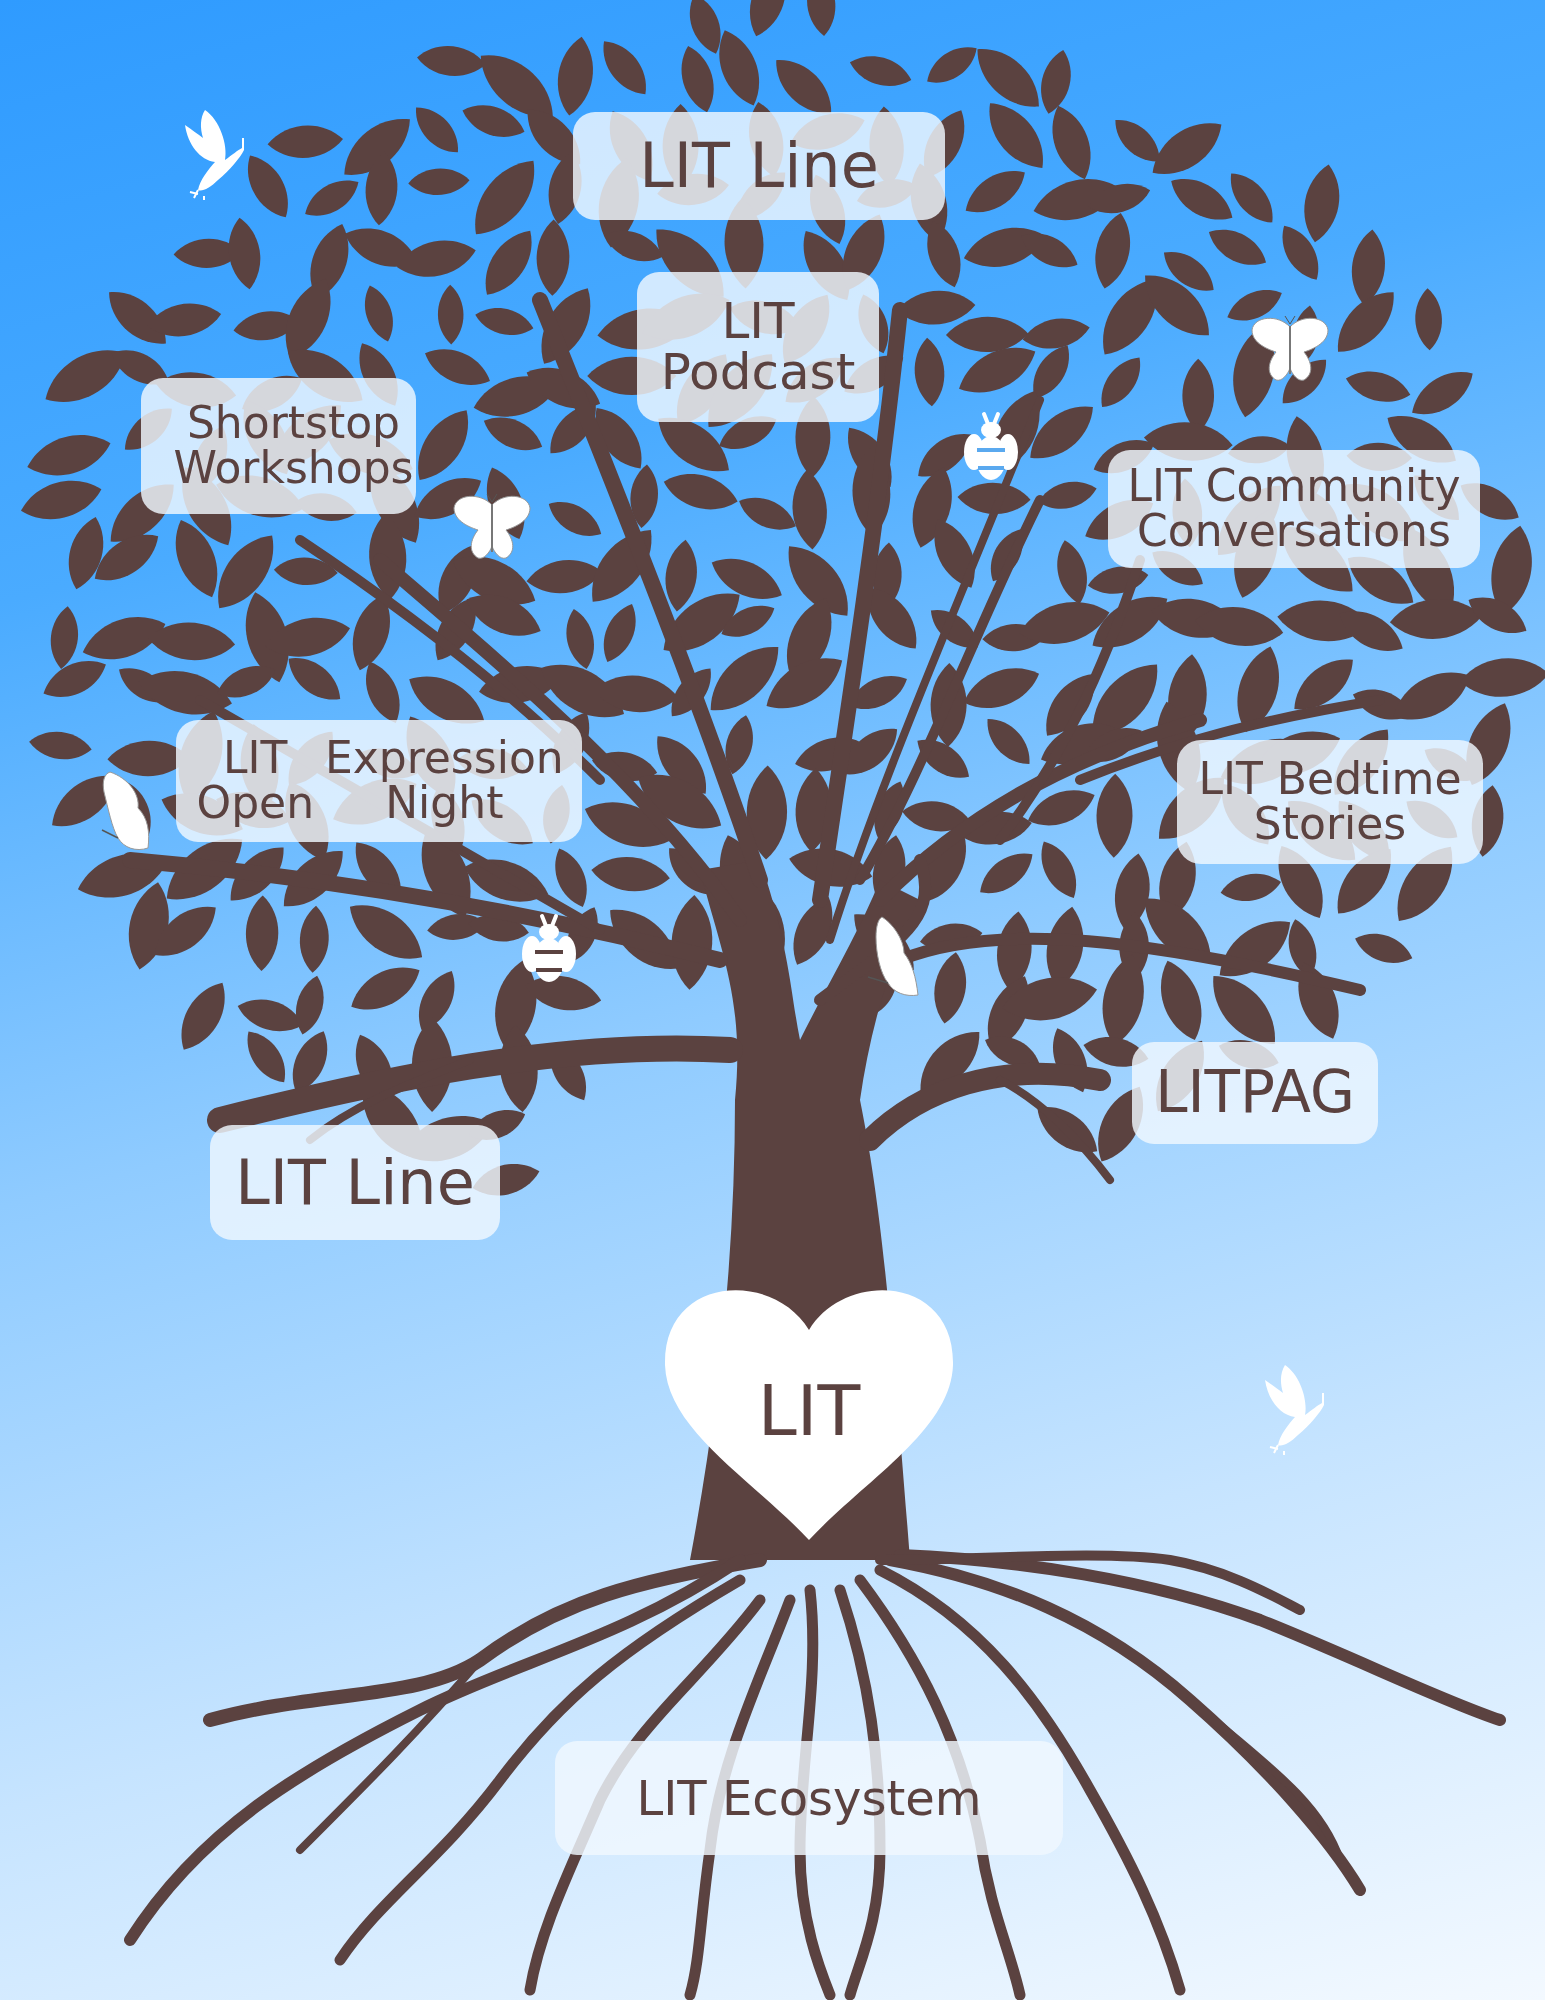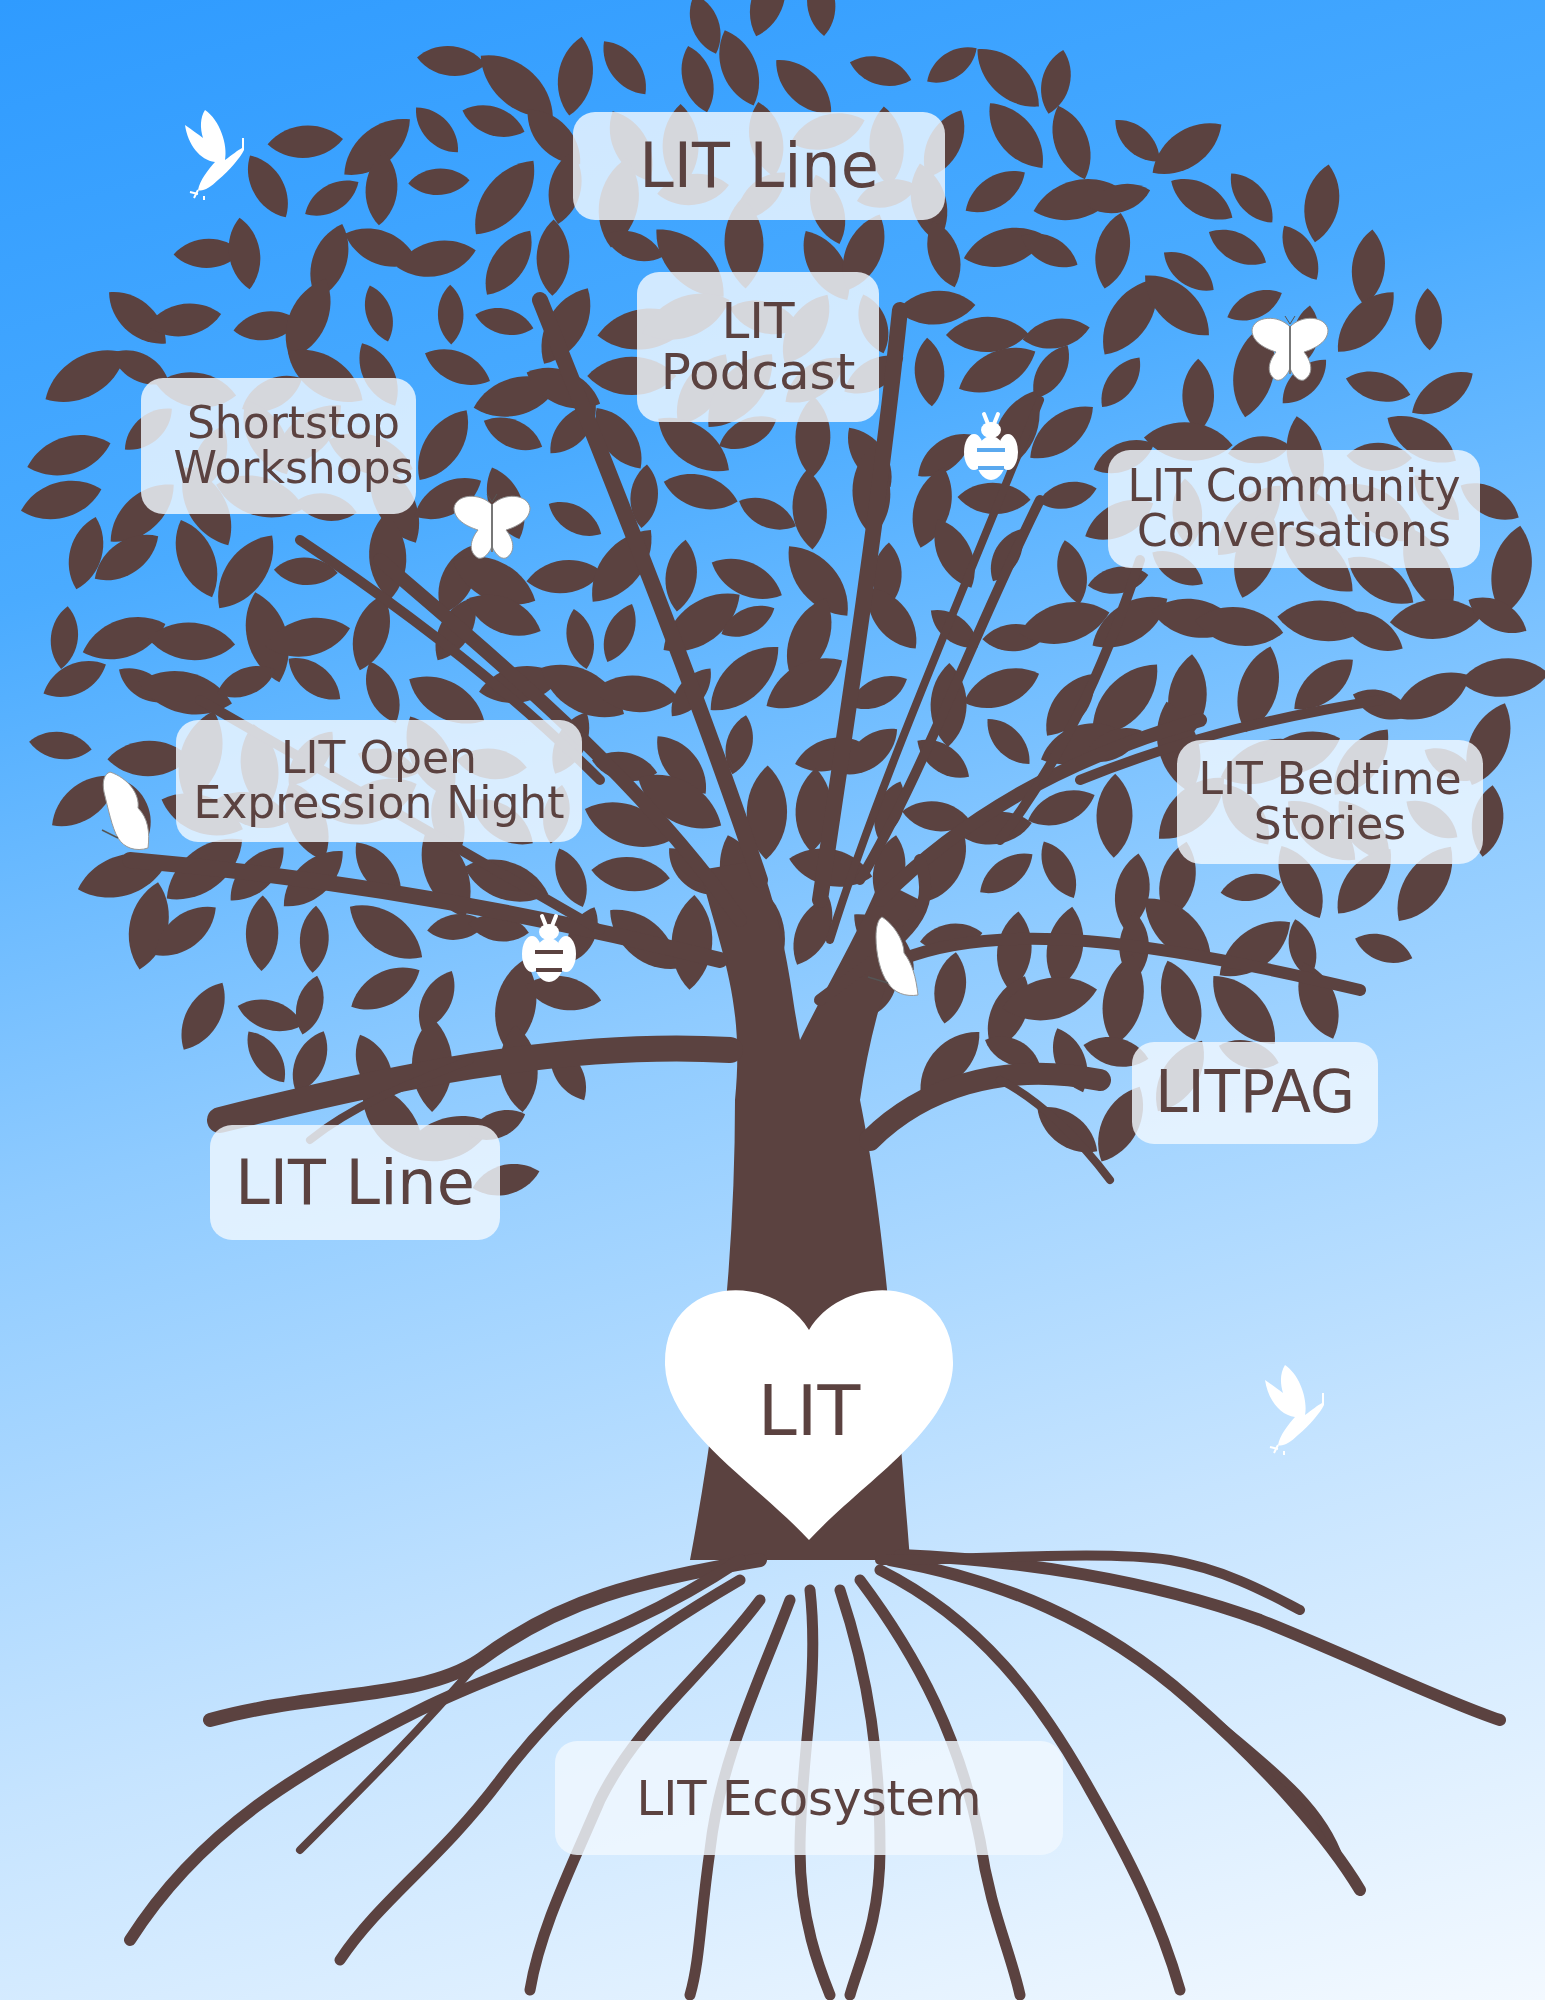--- a/index.html
+++ b/index.html
@@ -443,21 +443,21 @@
   <div class="label" style="left:141px; top:378px; width:275px; height:136px; font-size:44px; flex-direction:column;padding-left:44px;">
     <span>Shortstop</span>
     <span>Workshops</span>
   </div>
 
   <div class="label" style="left:1108px; top:450px; width:372px; height:118px; font-size:44px; flex-direction:column;">
     <span>LIT Community</span>
     <span>Conversations</span>
   </div>
 
-  <div class="label" style="left:176px; top:720px; width:406px; height:122px; font-size:44px; flex-direction:column;">
+  <div class="label" style="left:176px; top:720px; width:406px; height:122px; font-size:44px; flex-direction:row;">
     <span>LIT Open</span>
     <span>Expression Night</span>
   </div>
 
   <div class="label" style="left:1177px; top:740px; width:306px; height:124px; font-size:44px; flex-direction:column;border-radius:24px;">
     <span>LIT Bedtime</span>
     <span>Stories</span>
   </div>
 
   <div class="label" style="left:1132px; top:1042px; width:246px; height:102px; font-size:58px;">

